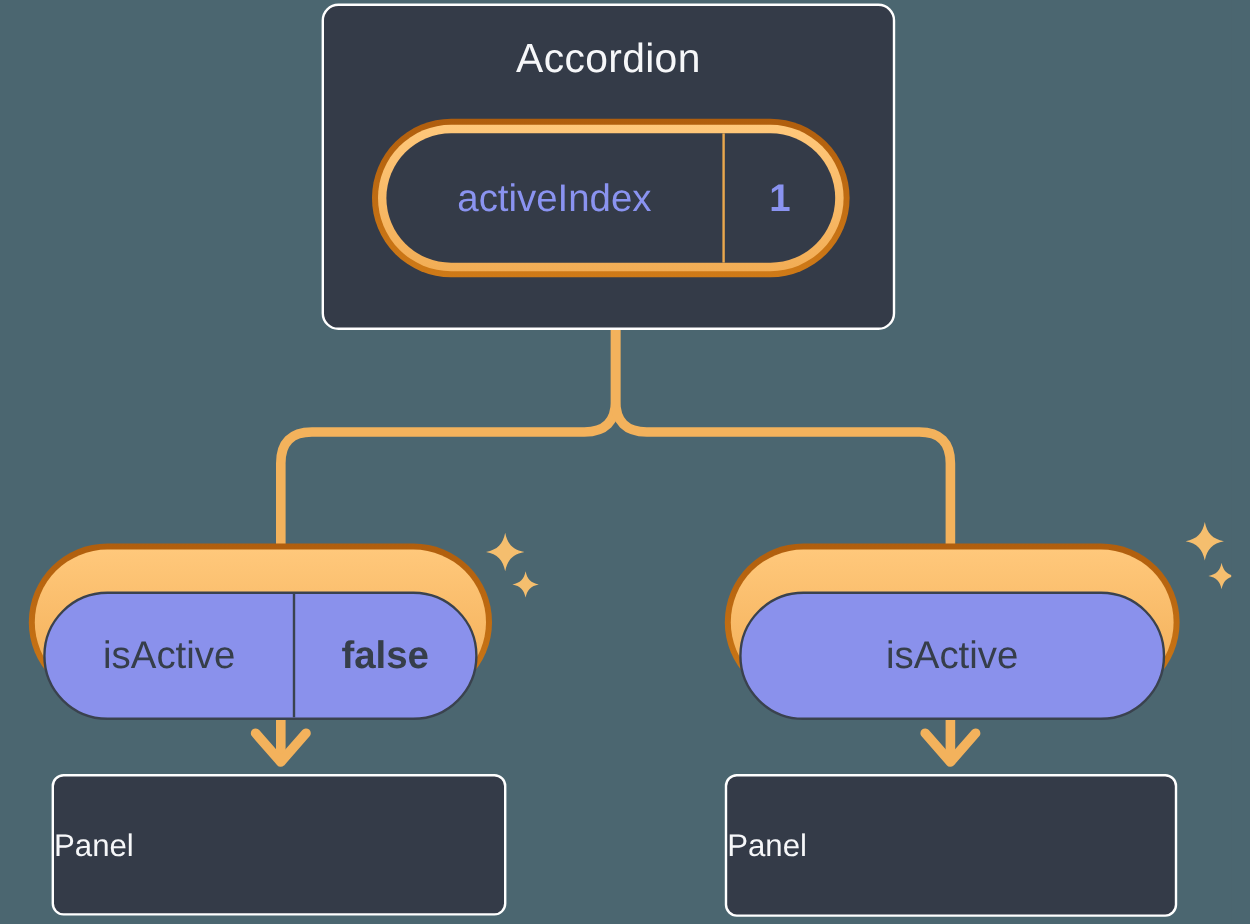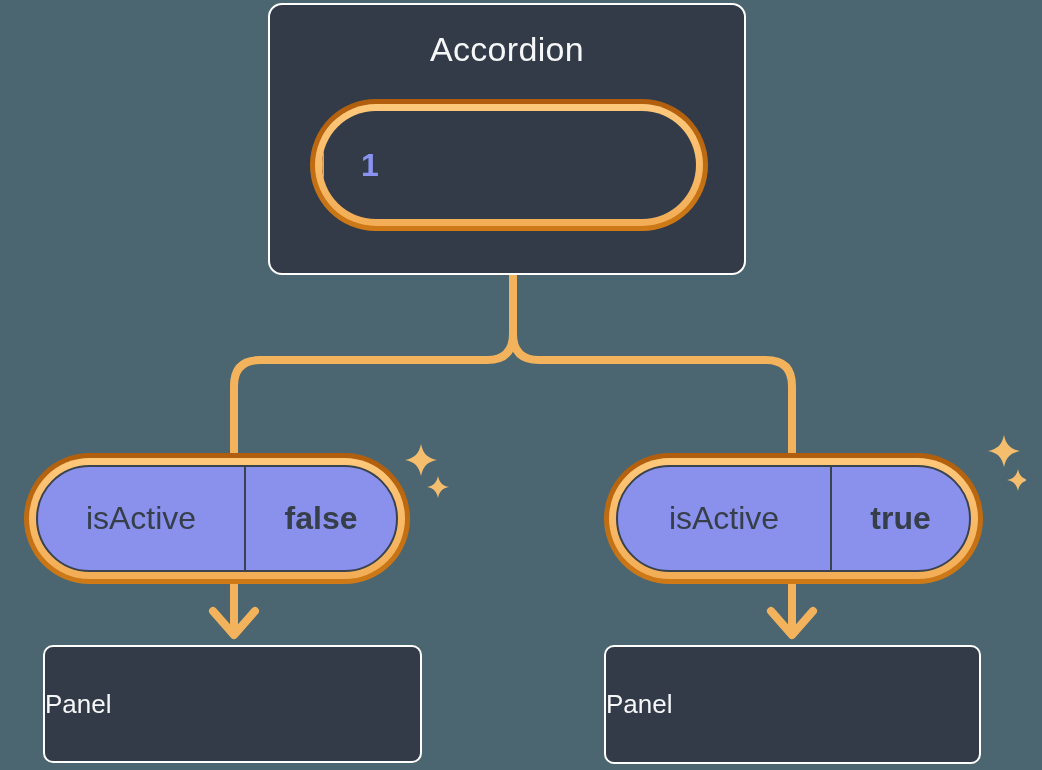--- a/index.html
+++ b/index.html
@@ -84,20 +84,21 @@
   .pill-value{flex:0 0 auto;font-weight:700;}
   
   .pill-top{left:310px;top:99px;width:398px;height:132px;}
   .pill-top .pill-inner{background:var(--node-fill,#343b48);}
   .pill-top .pill-label{color:var(--text-purple,#8a93f0);}
   .pill-top .pill-value{color:var(--text-purple,#8a93f0);width:94px;border-left:2px solid var(--divider-orange,#e9a74d);}
   
   .pill-purple .pill-inner{
     background:var(--pill-purple,#8a91ec);
     border:2px solid var(--outline-dark,#3a424e);
+    margin-top:28px;
   }
   .pill-purple .pill-label{color:var(--text-dark,#363e4a);}
   .pill-purple .pill-value{color:var(--text-dark,#363e4a);border-left:2px solid var(--outline-dark,#3a424e);text-align:center;}
   .pill-left{left:24px;top:453px;width:386px;height:131px;}
   .pill-left .pill-value{width:152px;}
   .pill-right{left:604px;top:453px;width:379px;height:131px;}
   .pill-right .pill-value{width:139px;}
 </style>
 </head>
 <body>
@@ -123,39 +124,39 @@
     <path class="sparkle" transform="translate(1018,480) scale(11)" d="M0 -1 C0.12 -0.4 0.4 -0.12 1 0 C0.4 0.12 0.12 0.4 0 1 C-0.12 0.4 -0.4 0.12 -1 0 C-0.4 -0.12 -0.12 -0.4 0 -1 Z"></path>
   </svg>
 
   <div class="node accordion-node">
     <div class="node-title">Accordion</div>
   </div>
 
   <div class="pill pill-top">
     <div class="pill-mid">
       <div class="pill-inner">
+        <div class="pill-cell pill-label">activeIndex</div>
         <div class="pill-cell pill-value">1</div>
       </div>
     </div>
   </div>
 
   <div class="pill pill-purple pill-left">
     <div class="pill-mid">
       <div class="pill-inner">
         <div class="pill-cell pill-label">isActive</div>
         <div class="pill-cell pill-value">false</div>
       </div>
     </div>
   </div>
 
   <div class="pill pill-purple pill-right">
     <div class="pill-mid">
       <div class="pill-inner">
         <div class="pill-cell pill-label">isActive</div>
-        <div class="pill-cell pill-value">true</div>
       </div>
     </div>
   </div>
 
   <div class="node panel-node panel-left">
     <span>Panel</span>
   </div>
   <div class="node panel-node panel-right">
     <span>Panel</span>
   </div>

